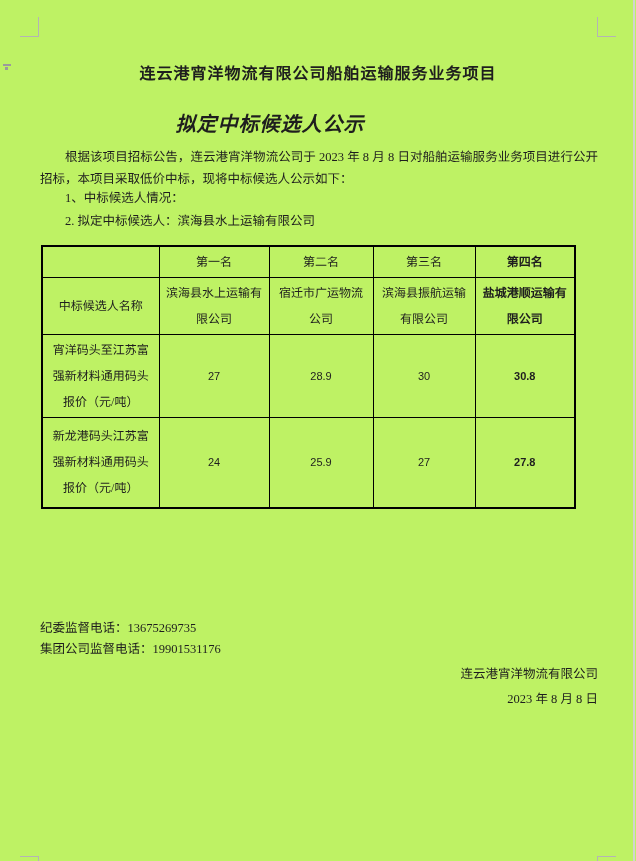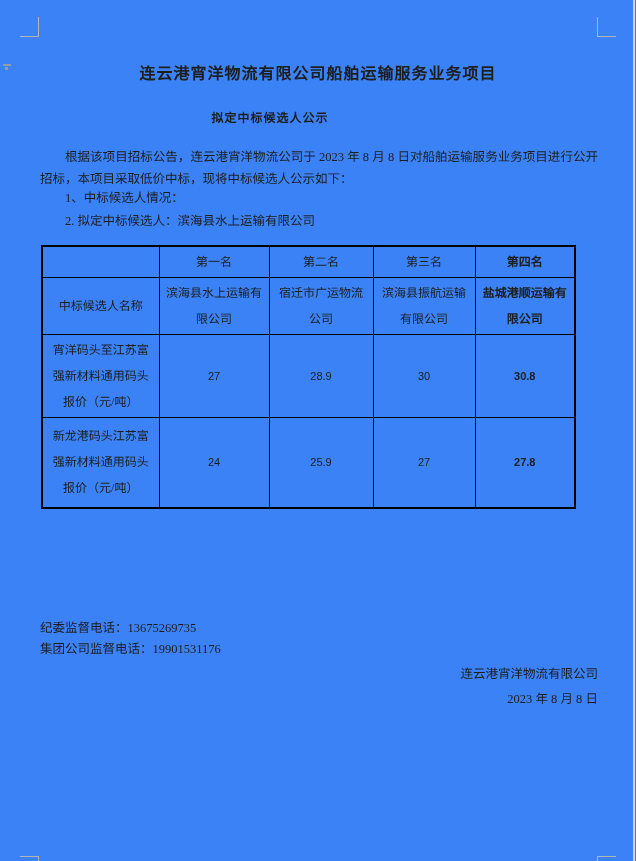--- a/index.html
+++ b/index.html
@@ -1,21 +1,21 @@
 <!DOCTYPE html>
 <html lang="zh-CN"><head>
 <meta charset="utf-8">
 <style>
   * { margin: 0; padding: 0; box-sizing: border-box; }
   html, body { background: #ffffff; }
   .page {
     position: relative;
     width: 636px;
     height: 861px;
-    background: #3b82f6;
+    background: #bef264;
     overflow: hidden;
     font-family: "Liberation Serif", serif;
     color: #1e1e1e;
   }
   
   .page-edge-right {
     position: absolute;
     left: 633px; top: 0;
     width: 2px; height: 861px;
     background: #d2d2d2;
@@ -34,21 +34,21 @@
   .indent-marker { position: absolute; left: 3px; top: 64px; width: 8px; height: 6px; }
   .indent-marker .bar { position: absolute; left: 0; top: 0; width: 8px; height: 2px; background: #9b9b9b; }
   .indent-marker .stem { position: absolute; left: 2px; top: 3px; width: 3px; height: 3px; background: #9b9b9b; }
 
   .doc-title {
     position: absolute; left: 0; top: 60px; width: 636px;
     text-align: center; font-size: 16px; font-weight: bold; letter-spacing: 1px;
   }
   .doc-subtitle {
     position: absolute; left: 0; top: 108px; width: 540px;
-    text-align: center; font-size: 12px; font-weight: bold; letter-spacing: 1px;
+    text-align: center; font-size: 20px; font-weight: bold; letter-spacing: 1px; font-style: italic;
   }
   .body-text {
     position: absolute; left: 40px; width: 558px;
     font-size: 12.5px; line-height: 22px;
     text-align: justify; text-justify: inter-character;
   }
   .indent2 { text-indent: 2em; }
   .p-intro  { top: 146px; }
   .p-item1  { top: 187px; }
   .p-item2  { top: 210px; }

